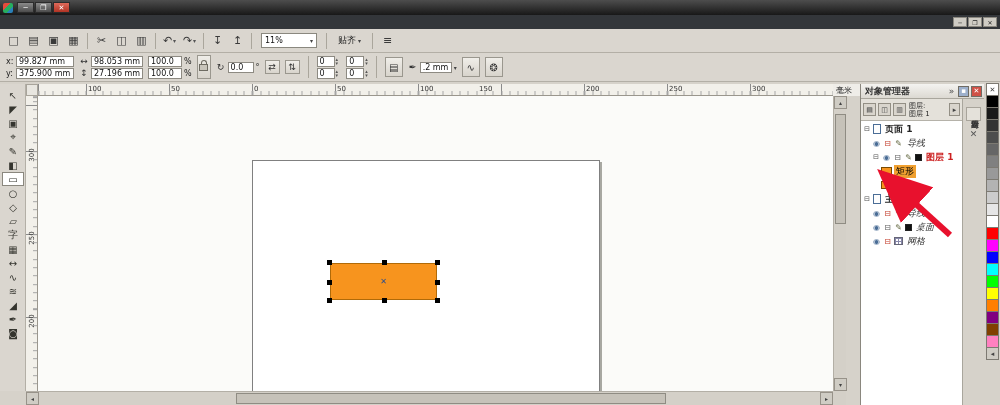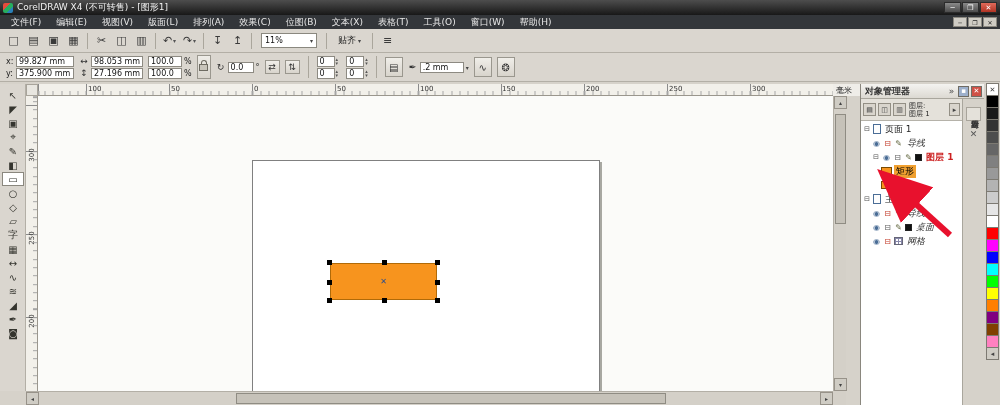--- a/index.html
+++ b/index.html
@@ -43,21 +43,21 @@
 
   
   .propbar { position:absolute; left:0; top:53px; width:1000px; height:29px;
     background:#dad6cf; border-bottom:1px solid #b3afa6; display:flex; align-items:center; padding-left:6px; gap:5px; }
   .pgroup { display:flex; flex-direction:column; gap:1px; }
   .prow { display:flex; align-items:center; gap:2px; }
   .plab { font-size:8px; color:#222; width:8px; }
   .picon { font-size:9px; color:#333; width:10px; text-align:center; }
   .pf { background:#fff; border:1px solid #8d8a82; height:11px; font-size:8px; line-height:9px;
     padding:0 2px; color:#111; white-space:nowrap; overflow:hidden; }
-  .w58{width:58px} .w52{width:52px} .w34{width:34px} .w26{width:26px} .w18{width:18px} .w40{width:44px}
+  .w58{width:58px} .w52{width:52px} .w34{width:34px} .w26{width:26px} .w18{width:18px} .w40{width:32px}
   .pct { font-size:8px; color:#222; }
   .lockbtn { width:14px; height:24px; border:1px solid #9a978e; background:linear-gradient(#efede8,#d7d3cb);
     display:flex; align-items:center; justify-content:center; }
   .lock { position:relative; width:9px; height:7px; background:#c8c4bb; border:1px solid #6e6b62; }
   .lock::before { content:""; position:absolute; top:-5px; left:1px; width:4px; height:4px;
     border:1px solid #6e6b62; border-bottom:none; border-radius:3px 3px 0 0; }
   .mbtn { width:15px; height:14px; border:1px solid #9a978e; background:linear-gradient(#f0eee9,#d8d4cc);
     display:flex; align-items:center; justify-content:center; font-size:9px; color:#333; }
   .psep { width:1px; height:22px; background:#aaa69c; margin:0 3px; }
   .corner { display:grid; grid-template-columns:auto auto; gap:1px 8px; }
@@ -149,21 +149,21 @@
   .exp { font-size:7px; color:#555; width:8px; text-align:center; }
   .pgicon { width:8px; height:10px; background:#fdfdfd; border:1px solid #4a6d96; }
   .ticon { width:9px; text-align:center; font-size:8px; }
   .eye { color:#4a6d96; } .prn { color:#5a5a5a; } .prn.no { color:#c23a28; } .pen { color:#6b6f4a; }
   .swatch { width:7px; height:7px; border:1px solid #222; display:inline-block; }
   .thumb-rect { width:11px; height:8px; background:var(--rect-fill,#f7941e); border:1px solid #7a4a00; }
   .thumb-grid { width:9px; height:8px; border:1px solid #667;
     background-image:repeating-linear-gradient(to right,#88a 0 1px,transparent 1px 3px),
                      repeating-linear-gradient(to bottom,#88a 0 1px,transparent 1px 3px); }
   .tlabel { color:#222; padding:0 2px; }
-  .tlabel.bold { font-weight:normal; }
+  .tlabel.bold { font-weight:bold; }
   .tlabel.italic { font-style:italic; color:#333; }
   .tlabel.red-bold { font-weight:bold; color:#cc2020; }
   .tlabel.selected { background:#f0a030; color:#000; }
   .docker-tabstrip { width:21px; background:#d6d2ca; display:flex; flex-direction:column; align-items:center; padding-top:8px; }
   .vtab { writing-mode:vertical-rl; font-size:8px; color:#333; background:#e4e1da;
     border:1px solid #a8a49b; padding:6px 1px; }
   .vtab-close { margin-top:8px; font-size:9px; color:#555; }
 
   
   .palette { position:absolute; left:985px; top:84px; width:15px; height:307px; background:#d6d2ca;
@@ -176,43 +176,28 @@
   
   .arrow-overlay { position:absolute; left:0; top:0; width:1000px; height:405px; pointer-events:none; z-index:50; }
 </style>
 </head>
 <body>
 
 <div id="app">
 
   <div class="titlebar">
     <span class="app-icon"></span>
-    <span class="title-text">CorelDRAW X4 (不可转售) - [图形1]</span>
     <span class="wbtns">
       <span class="wbtn">─</span>
       <span class="wbtn">❐</span>
       <span class="wbtn close">✕</span>
     </span>
   </div>
 
   <div class="menubar">
-    <span class="tbar-list">
-        <span class="menu-item">文件(F)</span>
-        <span class="menu-item">编辑(E)</span>
-        <span class="menu-item">视图(V)</span>
-        <span class="menu-item">版面(L)</span>
-        <span class="menu-item">排列(A)</span>
-        <span class="menu-item">效果(C)</span>
-        <span class="menu-item">位图(B)</span>
-        <span class="menu-item">文本(X)</span>
-        <span class="menu-item">表格(T)</span>
-        <span class="menu-item">工具(O)</span>
-        <span class="menu-item">窗口(W)</span>
-        <span class="menu-item">帮助(H)</span>
-      </span>
     <span class="docbtns">
       <span class="dbtn">─</span>
       <span class="dbtn">❐</span>
       <span class="dbtn">✕</span>
     </span>
   </div>
 
   <div class="toolbar">
     <span class="tbar-list">
         <span class="tbtn">□</span>
@@ -327,21 +312,21 @@
     <span class="pbtn">❂</span>
   </div>
 
   <div class="ruler-corner"></div>
   <div class="h-ruler">
       <span class="hlab" style="left: 48px;">100</span>
       <span class="hlab" style="left: 131px;">50</span>
       <span class="hlab" style="left: 214px;">0</span>
       <span class="hlab" style="left: 297px;">50</span>
       <span class="hlab" style="left: 380px;">100</span>
-      <span class="hlab" style="left: 462px;">150</span>
+      <span class="hlab" style="left: 439px;">150</span>
       <span class="hlab" style="left: 546px;">200</span>
       <span class="hlab" style="left: 629px;">250</span>
       <span class="hlab" style="left: 712px;">300</span>
     </div>
   <div class="v-ruler">
       <span class="vlab" style="top: 55px;">300</span>
       <span class="vlab" style="top: 138px;">250</span>
       <span class="vlab" style="top: 221px;">200</span>
     </div>
   <div class="unit-label">毫米</div>

